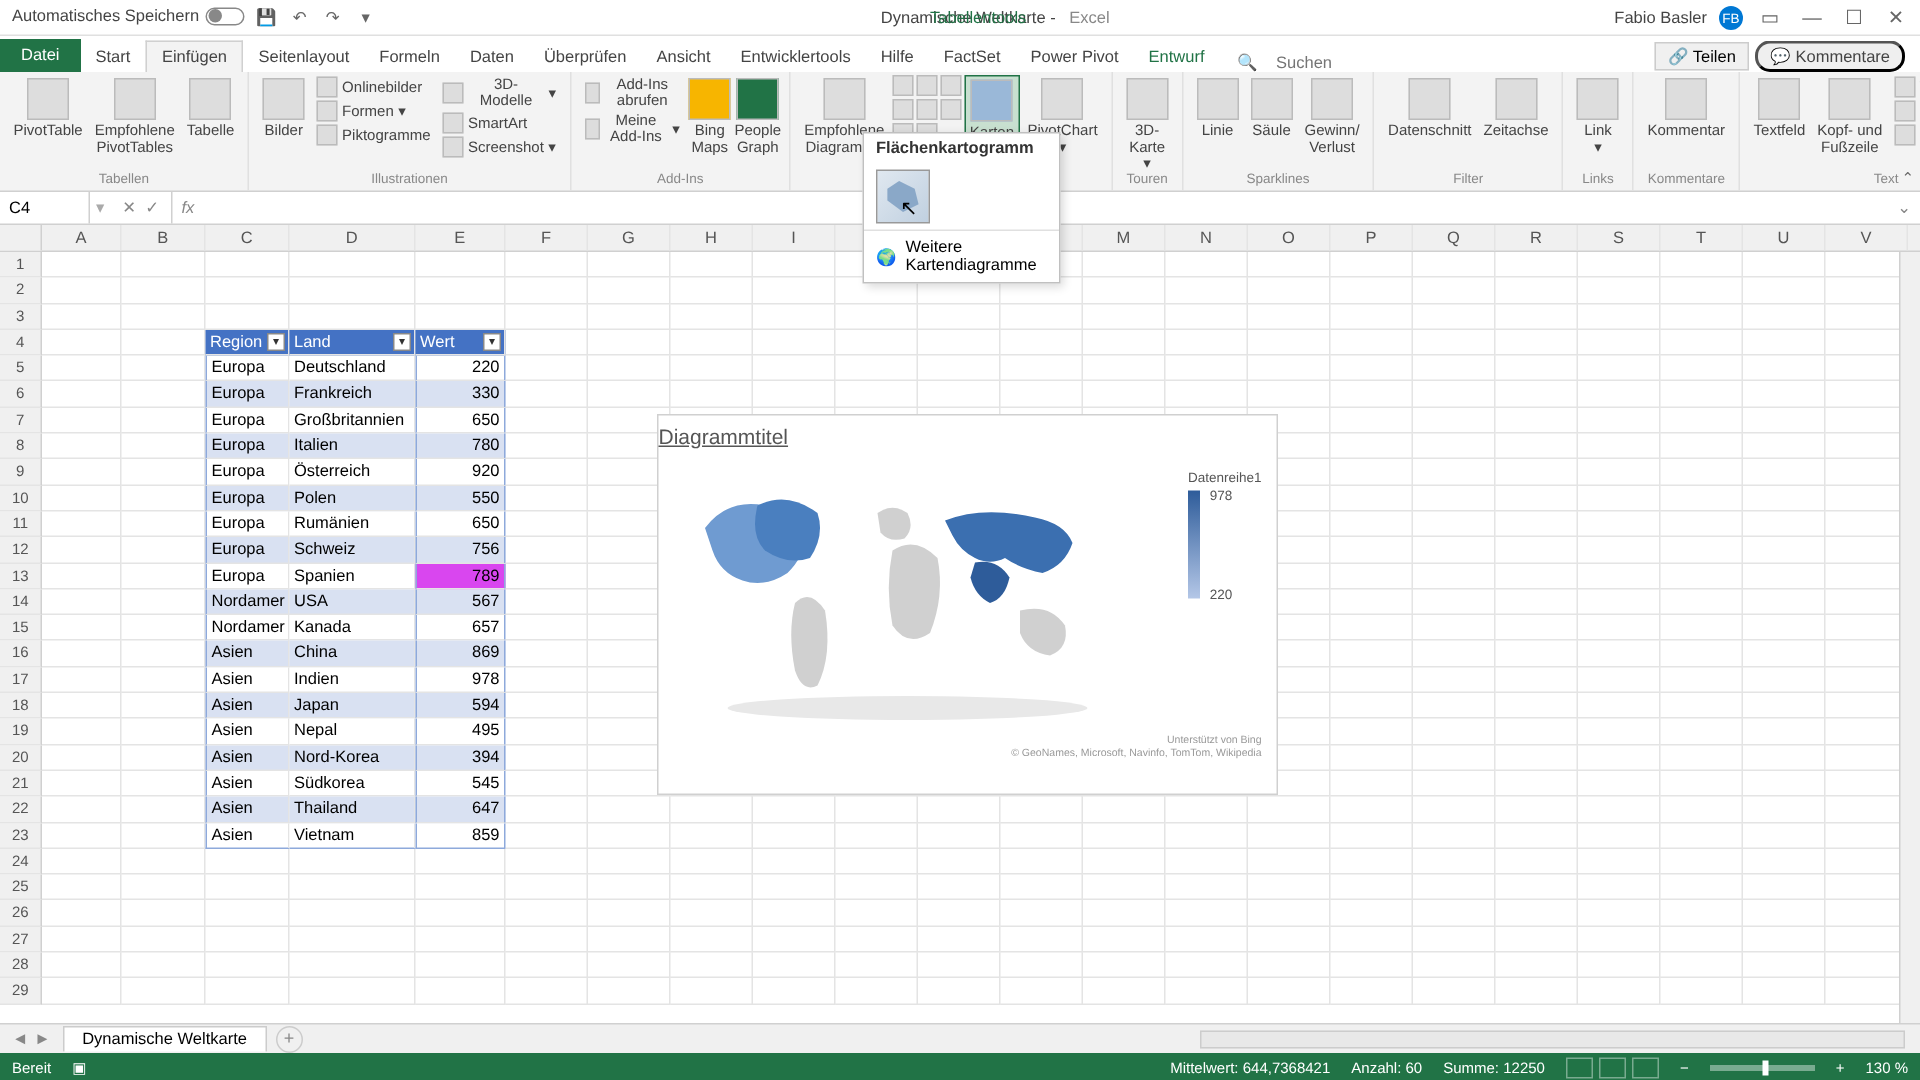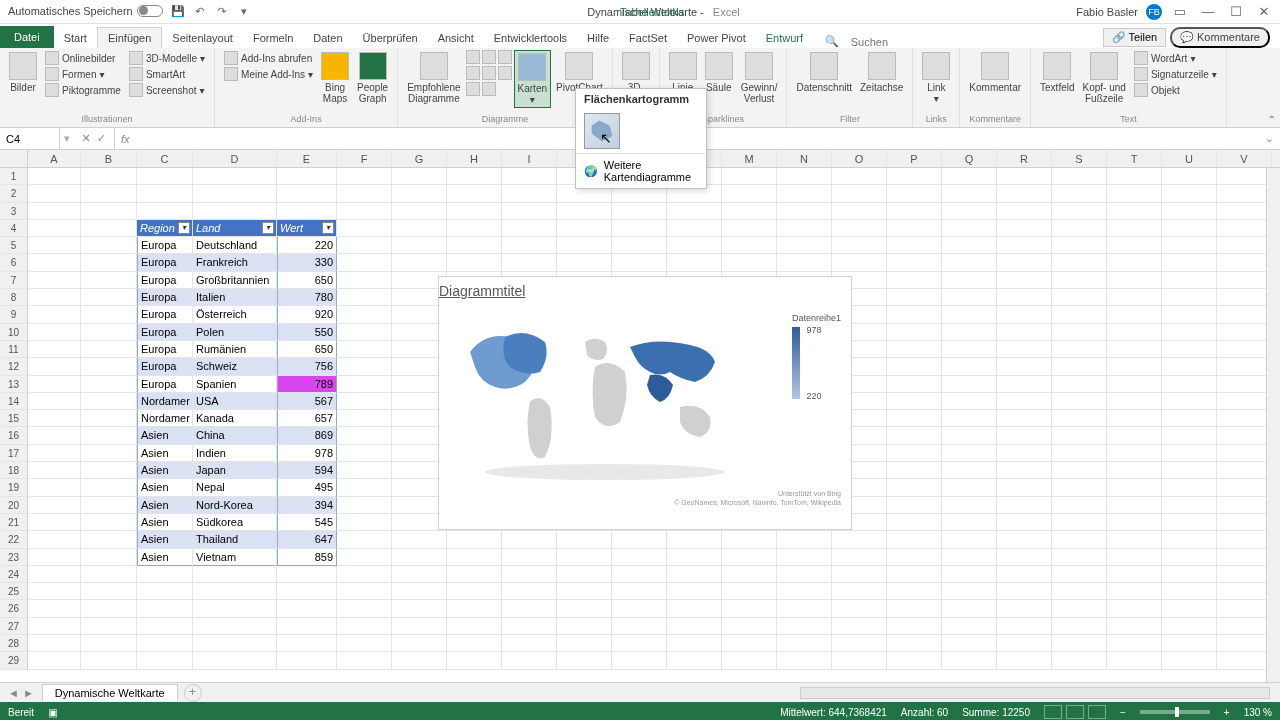--- a/index.html
+++ b/index.html
@@ -60,21 +60,21 @@
 
 .grid-wrap { position: relative; height: 532px; overflow: hidden; }
 .grid { position: absolute; inset: 0; }
 .col-headers { display: flex; height: 18px; background: #f0f0f0; border-bottom: 1px solid #d0d0d0; font-size: 11px; color: #555; position: sticky; top:0;}
 .corner { width: 28px; border-right: 1px solid #d0d0d0; background: #f0f0f0; }
 .colh { border-right: 1px solid #e4e4e4; text-align: center; line-height: 18px; }
 .rows { }
 .row { display: flex; height: 17.3px; }
 .rowh { width: 28px; background: #f0f0f0; border-right: 1px solid #d0d0d0; border-bottom: 1px solid #e4e4e4; font-size: 10px; color: #555; text-align: center; line-height: 17px; }
 .cell { border-right: 1px solid #e4e4e4; border-bottom: 1px solid #e4e4e4; font-size: 11px; padding: 0 3px; line-height: 17px; overflow: hidden; white-space: nowrap; }
-.cell.th { background: #4472C4; color: #fff; font-weight: 500; position: relative; font-style: italic; }
+.cell.th { background: #4472C4; color: #fff; font-weight: 500; position: relative; }
 .cell.th .filter { position: absolute; right: 2px; top: 2px; width: 12px; height: 12px; background: #fff; border: 1px solid #888; font-size: 8px; text-align: center; line-height: 10px; color: #333; }
 .cell.band { background: #D9E1F2; }
 .cell.num { text-align: right; }
 .scroll-v { position: absolute; right: 0; top: 18px; bottom: 0; width: 14px; background: #f0f0f0; border-left: 1px solid #d0d0d0; }
 
 
 .chart { position: absolute; left: 438px; top: 126px; width: 414px; height: 254px; background: #fff; border: 1px solid #d0d0d0; }
 .chart-title { text-align: left; font-size: 14px; color: #555; padding: 6px 0 2px; text-decoration: underline; }
 .chart-body { position: relative; height: 210px; }
 .worldmap { position: absolute; left: 16px; top: 6px; width: 300px; height: 180px; }
@@ -155,20 +155,38 @@
   <div class="tab tab-context">Entwurf</div>
   <span style="padding:0 12px;color:#888">🔍</span>
   <input style="border: none; background: transparent; font-size: 11px; width: 80px;" placeholder="Suchen">
   <div class="ribbon-right">
     <button class="share-btn">🔗 <span>Teilen</span></button>
     <button class="comment-btn">💬 <span>Kommentare</span></button>
   </div>
 </div>
 
 <div class="ribbon">
+  <div class="ribbon-group">
+    <div class="ribbon-items">
+      <div class="ribbon-btn">
+          <div class="ribbon-icon-lg"></div>
+          <span>PivotTable</span>
+        </div>
+      <div class="ribbon-btn">
+          <div class="ribbon-icon-lg"></div>
+          <span style="white-space:pre">Empfohlene
+PivotTables</span>
+        </div>
+      <div class="ribbon-btn">
+          <div class="ribbon-icon-lg"></div>
+          <span>Tabelle</span>
+        </div>
+    </div>
+    <div class="ribbon-group-label">Tabellen</div>
+  </div>
   <div class="ribbon-group">
     <div class="ribbon-items">
       <div class="ribbon-btn">
           <div class="ribbon-icon-lg"></div>
           <span>Bilder</span>
         </div>
       <div class="ribbon-btn-stack">
         <div class="ribbon-btn small">
             <div class="ribbon-icon-sm"></div>
             <span>Onlinebilder</span>

